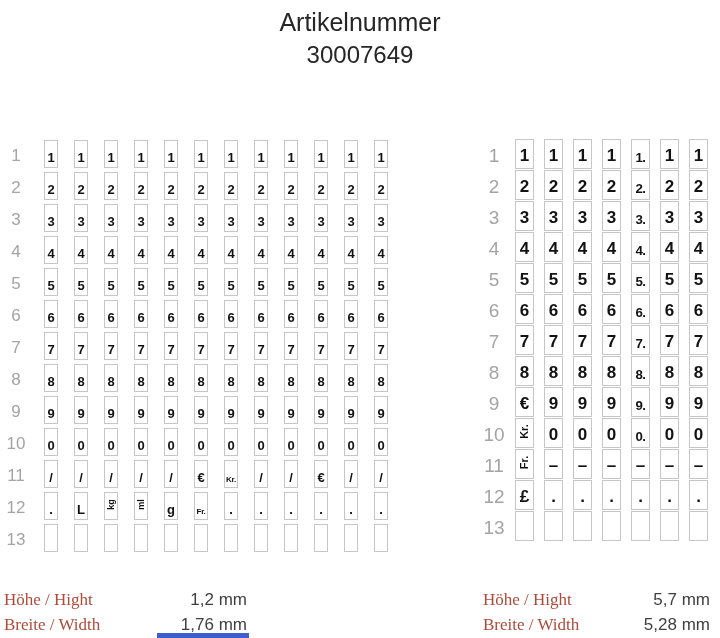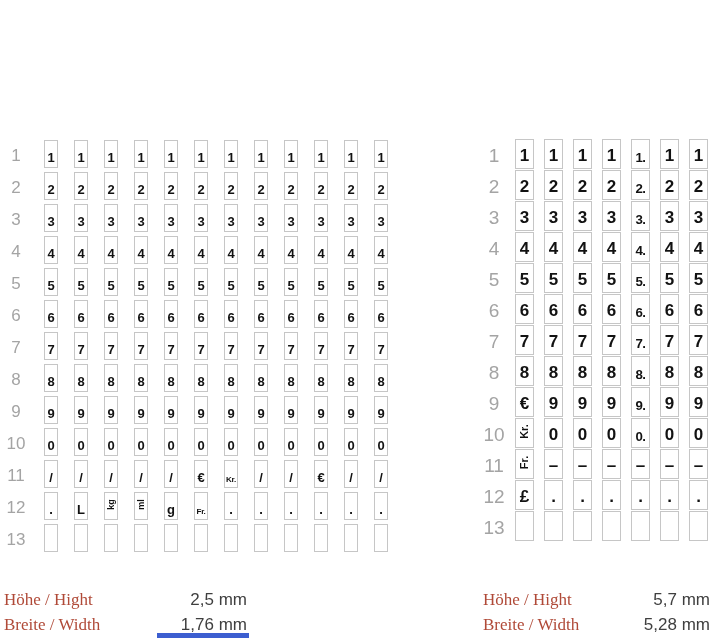--- a/index.html
+++ b/index.html
@@ -54,20 +54,22 @@
 
   #width-underline{
     position:absolute;left:157px;top:633px;width:92px;height:5px;
     background:var(--underline-blue,#3c5ed0);
   }
 </style>
 </head>
 <body style="--label-red: #b04a38; --digit-black: #121212; --row-label-gray: #a4a4a4; --box-border: #c6c6c6; --value-gray: #3f3f3f; --underline-blue: #3c5ed0;">
 
 <div class="title-block">
+  <div class="title-line1">Artikelnummer</div>
+  <div class="title-line2">30007649</div>
 </div>
 
 <div class="grid" id="left-grid">
     <div class="rlabel">1</div>
     <div class="cell">
       <span>1</span>
     </div>
     <div class="cell">
       <span>1</span>
     </div>
@@ -793,21 +795,21 @@
     <div class="cell"></div>
     <div class="cell"></div>
     <div class="cell"></div>
     <div class="cell"></div>
     <div class="cell"></div>
   </div>
 
 <div class="specs" id="specs-left">
   <div class="srow">
     <span class="slabel">Höhe / Hight</span>
-    <span class="svalue">2,5 mm</span>
+    <span class="svalue">1,2 mm</span>
   </div>
   <div class="srow">
     <span class="slabel">Breite / Width</span>
     <span class="svalue">1,76 mm</span>
   </div>
 </div>
 
 <div class="specs" id="specs-right">
   <div class="srow">
     <span class="slabel">Höhe / Hight</span>

